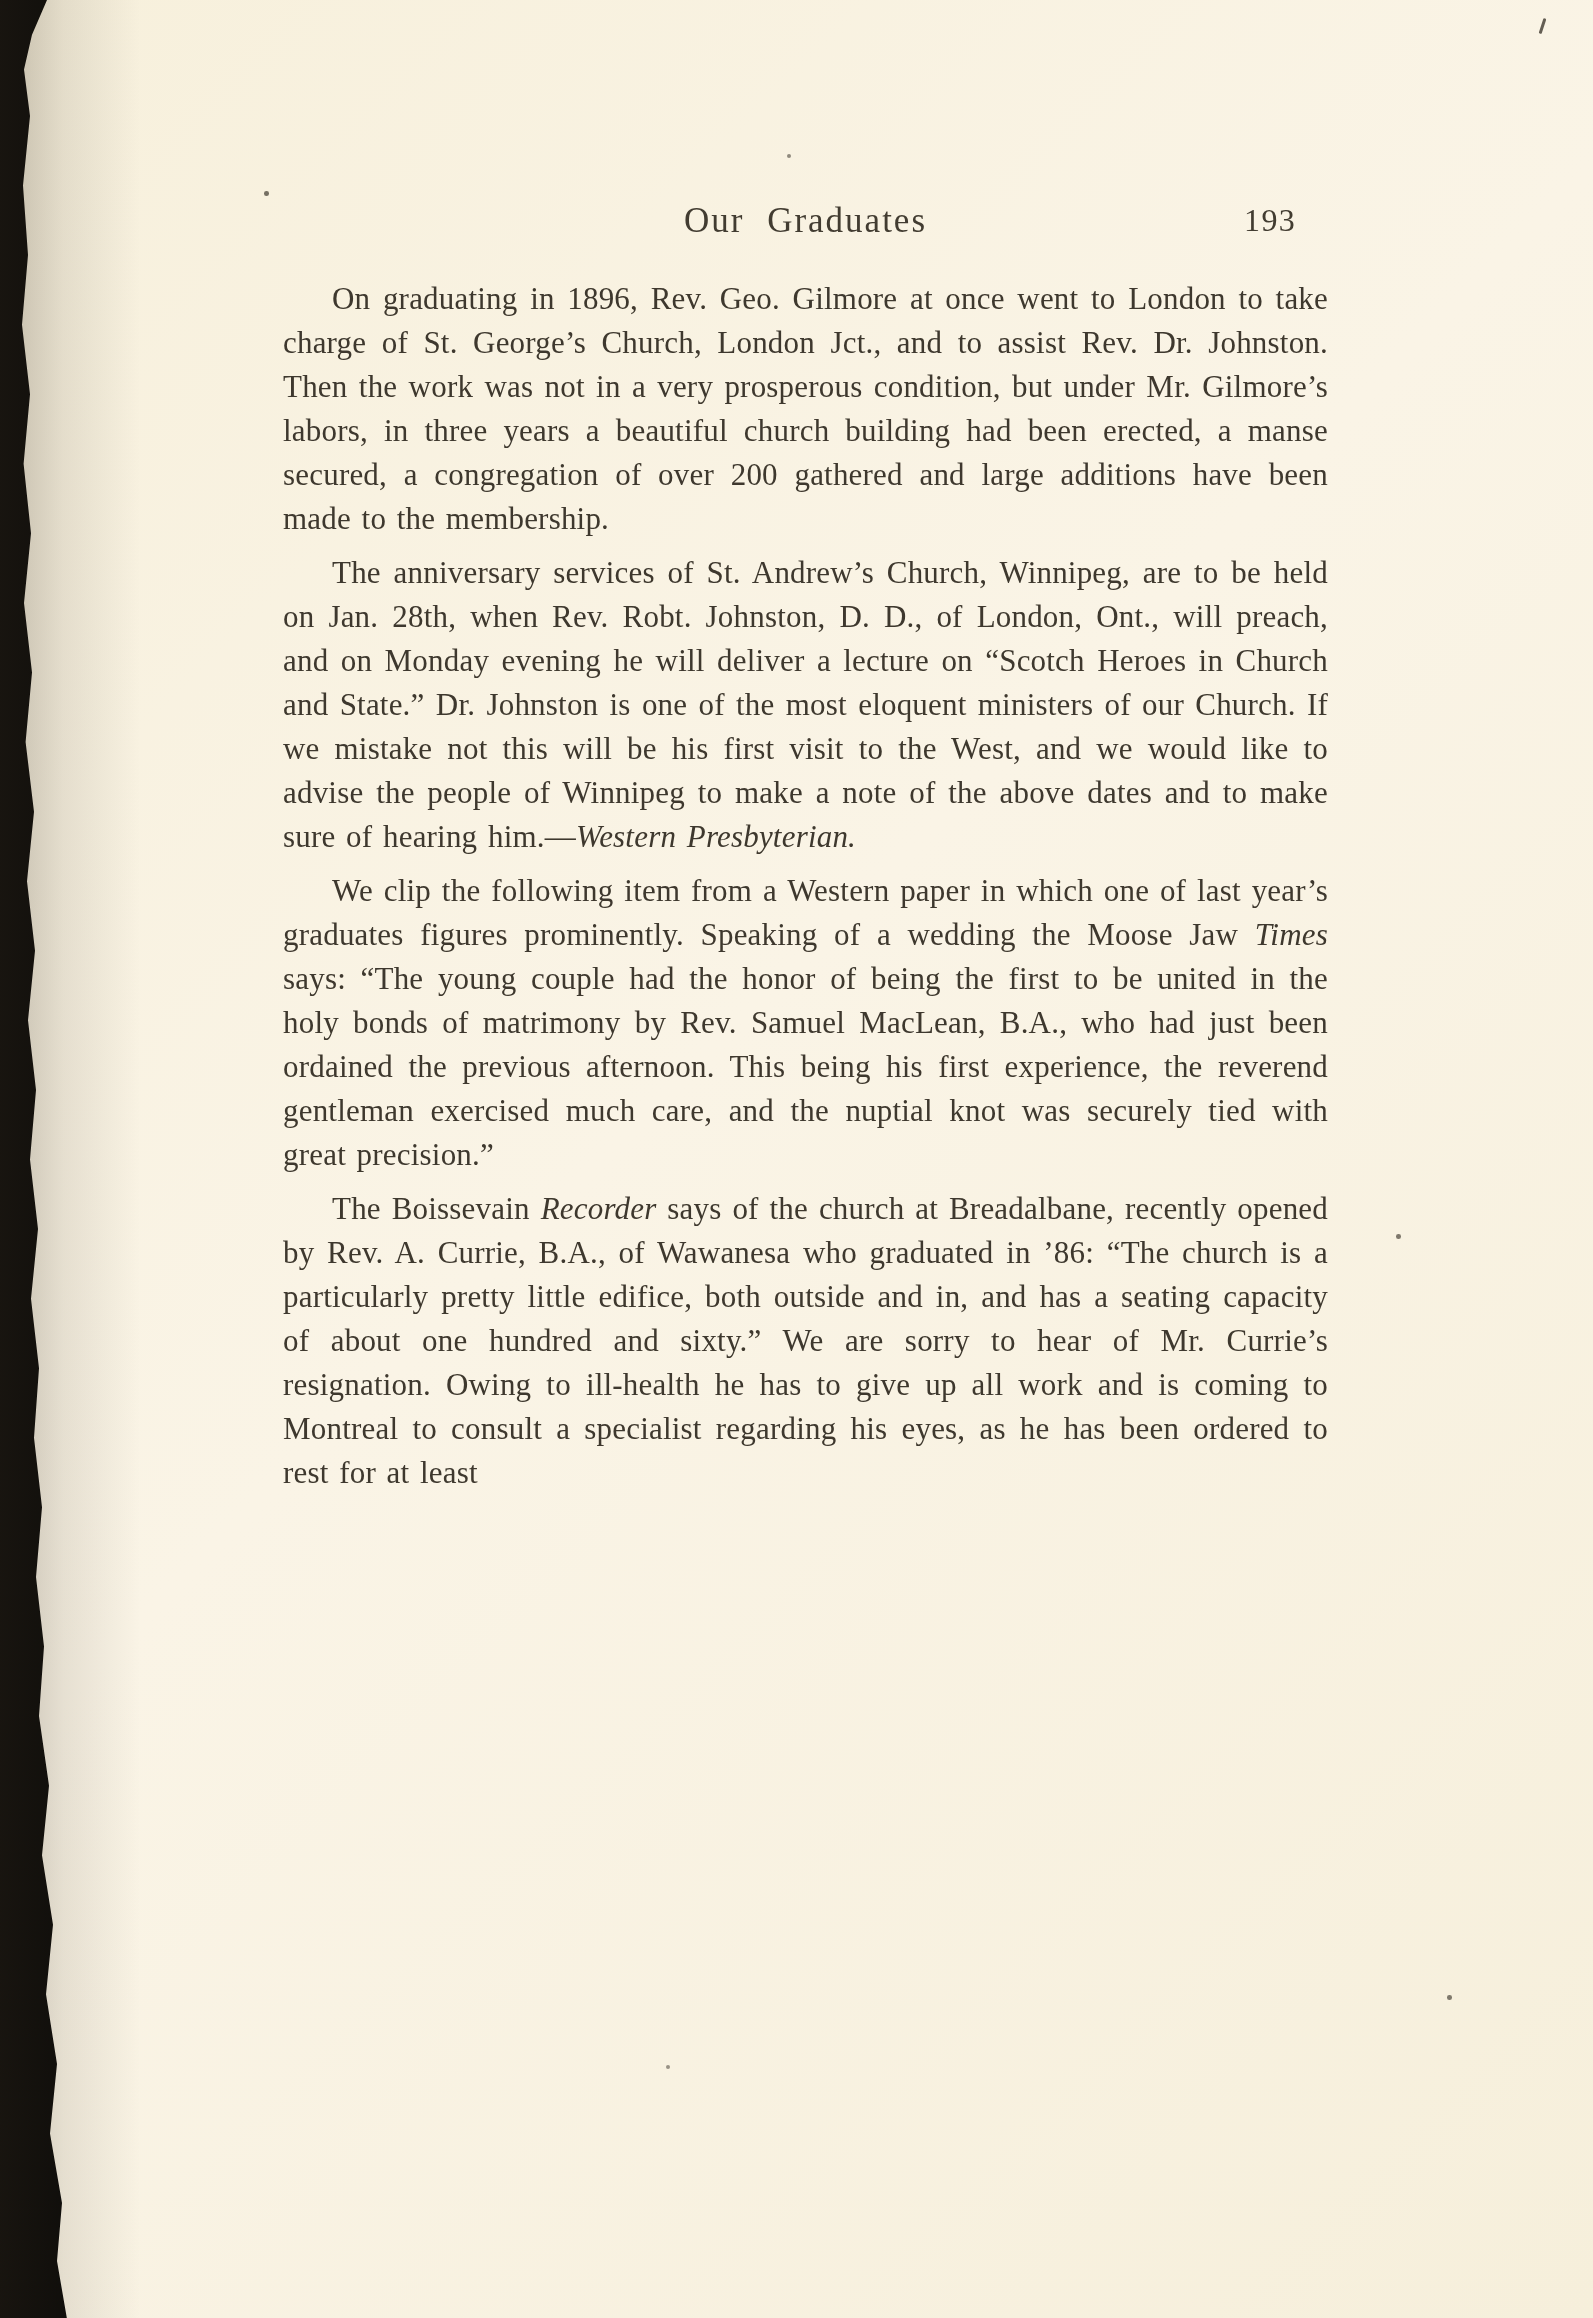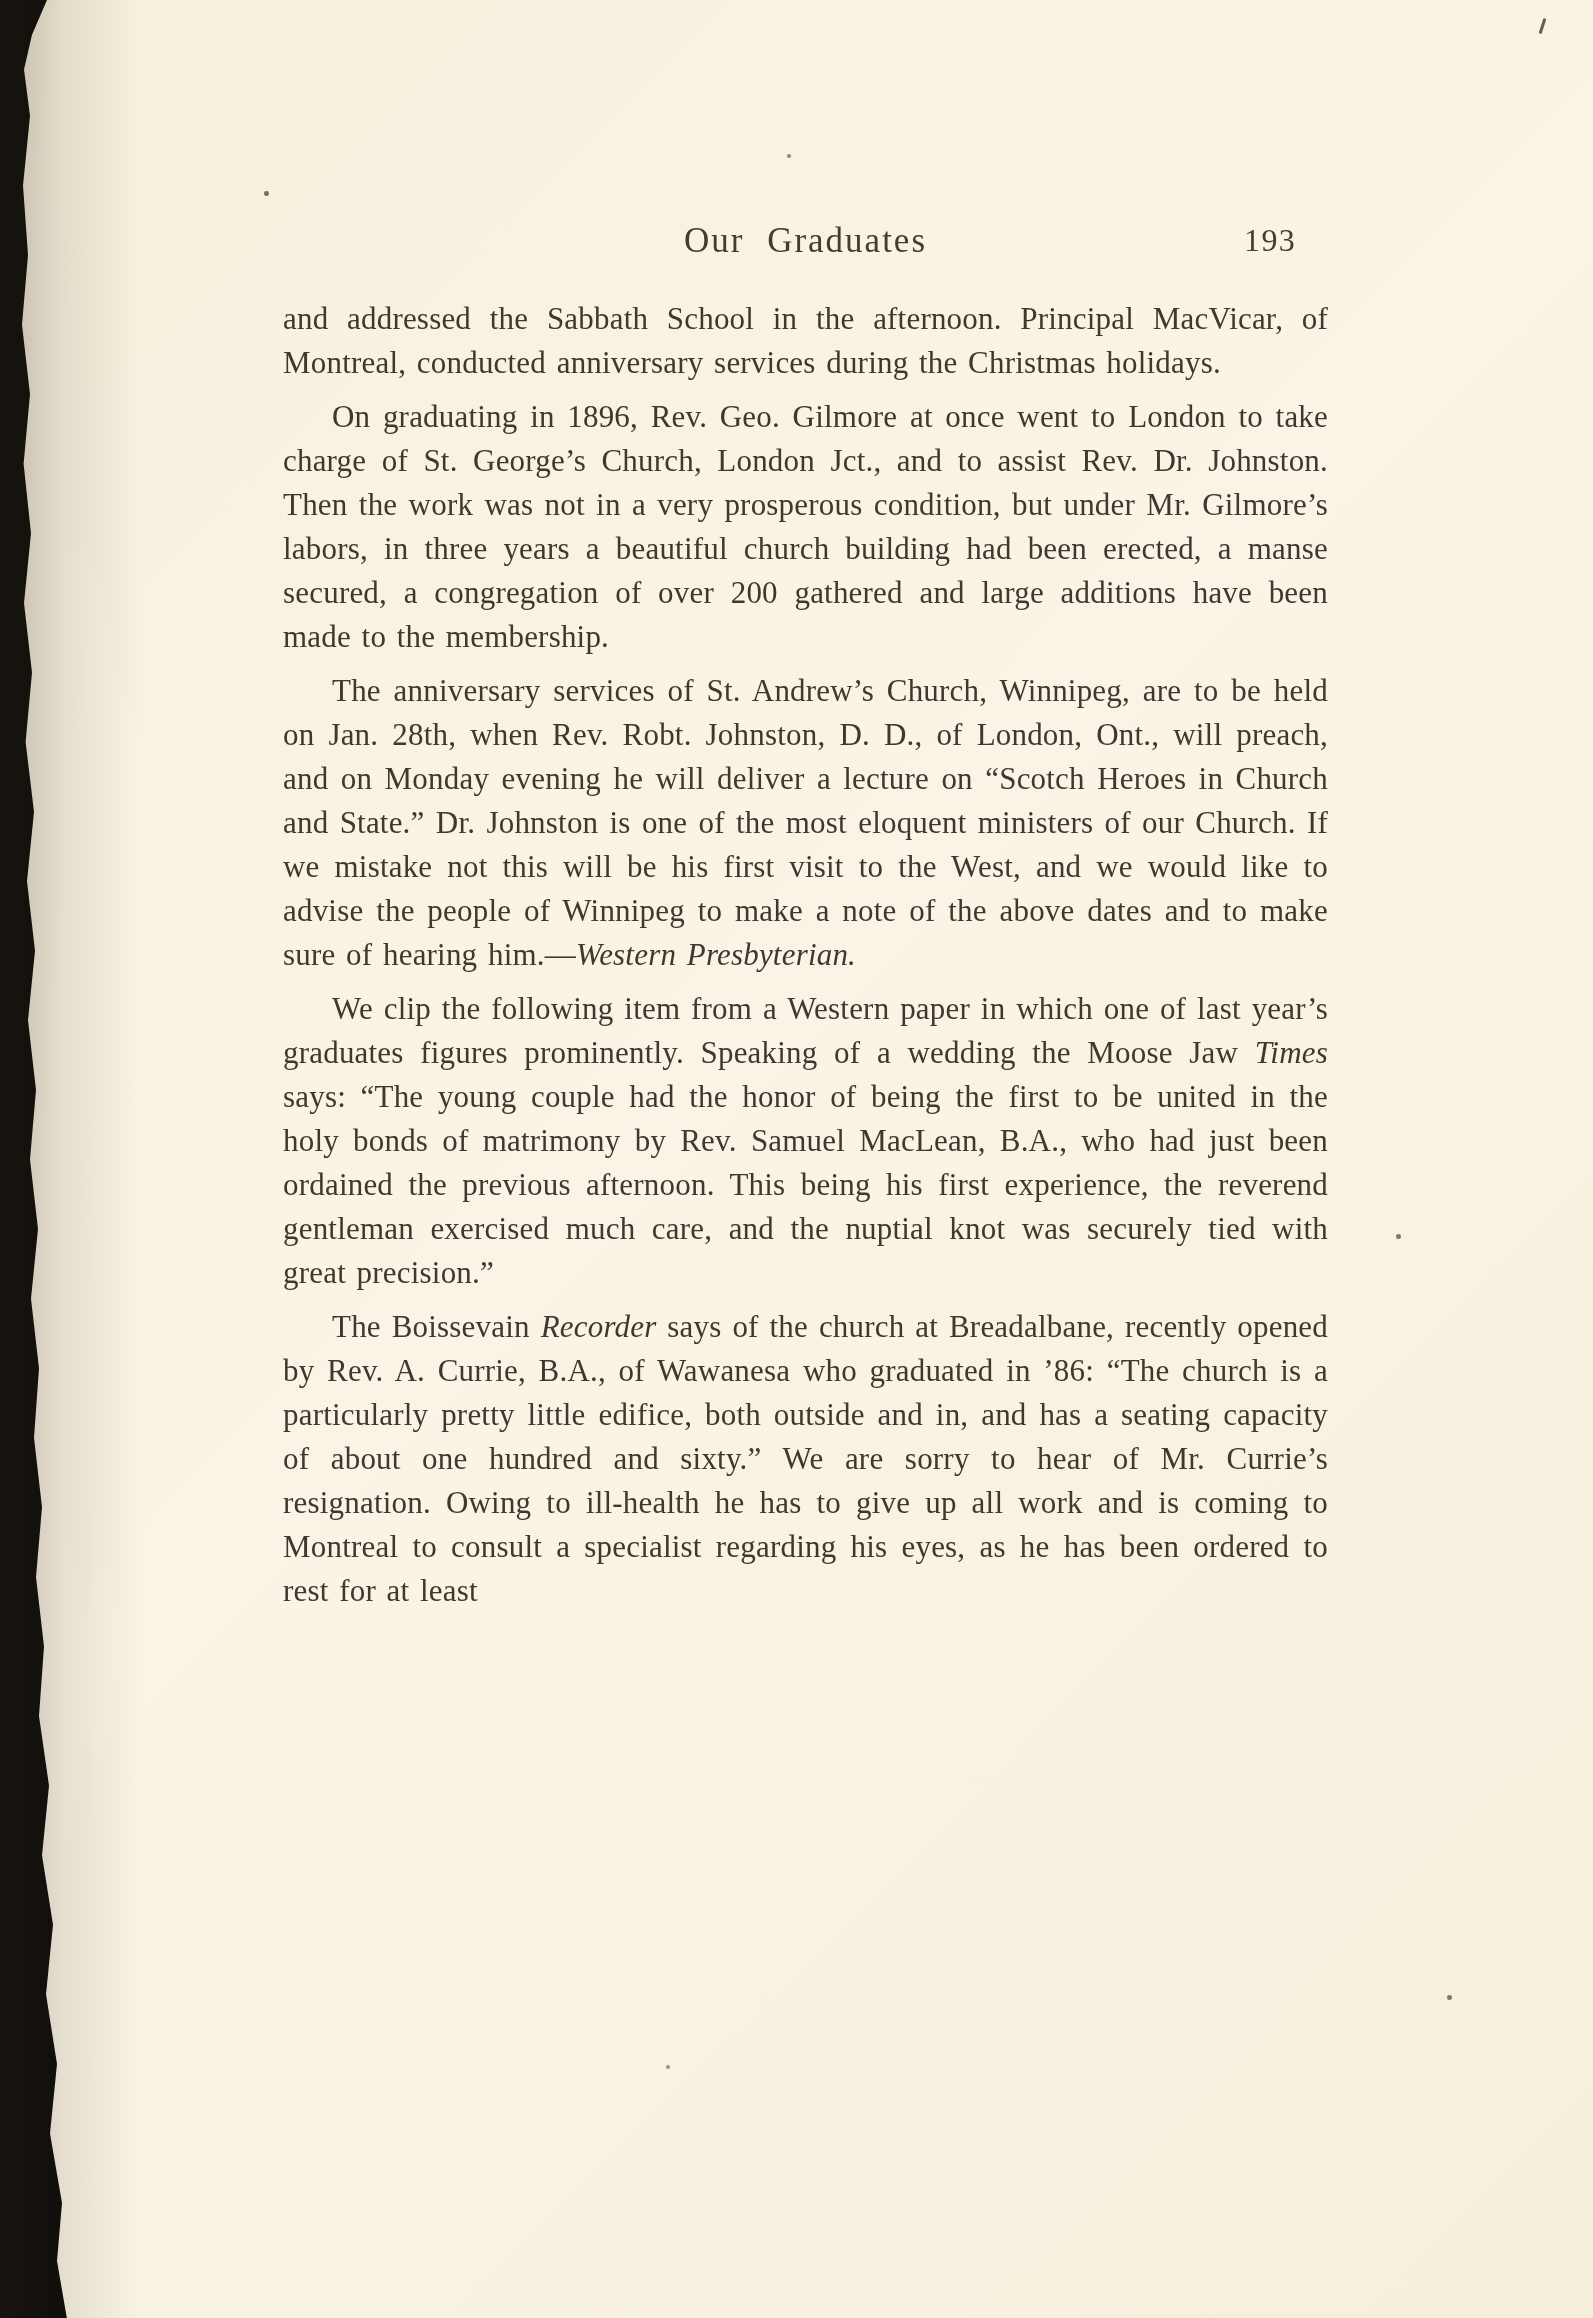--- a/index.html
+++ b/index.html
@@ -46,21 +46,20 @@
     position: absolute;
     left: 283px;
     top: 201px;
     width: 1045px;
   }
 
   .page-header {
     position: relative;
     height: 42px;
     margin-bottom: 34px;
-    margin-top: 20px;
   }
   .header-title {
     text-align: center;
     font-size: 35px;
     letter-spacing: 2px;
     word-spacing: 12px;
     color: #423c31;
   }
   .page-number {
     position: absolute;
@@ -125,23 +124,20 @@
 
   <div class="content">
 
     <div class="page-header">
       <div class="header-title">Our Graduates</div>
       <div class="page-number">193</div>
     </div>
 
     <div class="page-body">
 
-      <p class="para">
-        <span>and addressed the Sabbath School in the afternoon.  Principal MacVicar, of Montreal, conducted anniversary services during the Christmas holidays.</span>
-      </p>
 
       <p class="para indent">
         <span>On graduating in 1896, Rev. Geo. Gilmore at once went to London to take charge of St. George’s Church, London Jct., and to assist Rev. Dr. Johnston.  Then the work was not in a very prosperous condition, but under Mr. Gilmore’s labors, in three years a beautiful church building had been erected, a manse secured, a congregation of over 200 gathered and large additions have been made to the membership.</span>
       </p>
 
       <p class="para indent">
         <span>The anniversary services of St. Andrew’s Church, Winnipeg, are to be held on Jan. 28th, when Rev. Robt. Johnston, D. D., of London, Ont., will preach, and on Monday evening he will deliver a lecture on “Scotch Heroes in Church and State.”  Dr. Johnston is one of the most eloquent ministers of our Church.  If we mistake not this will be his first visit to the West, and we would like to advise the people of Winnipeg to make a note of the above dates and to make sure of hearing him.—</span><span class="italic">Western Presbyterian.</span>
       </p>
 
       <p class="para indent">

